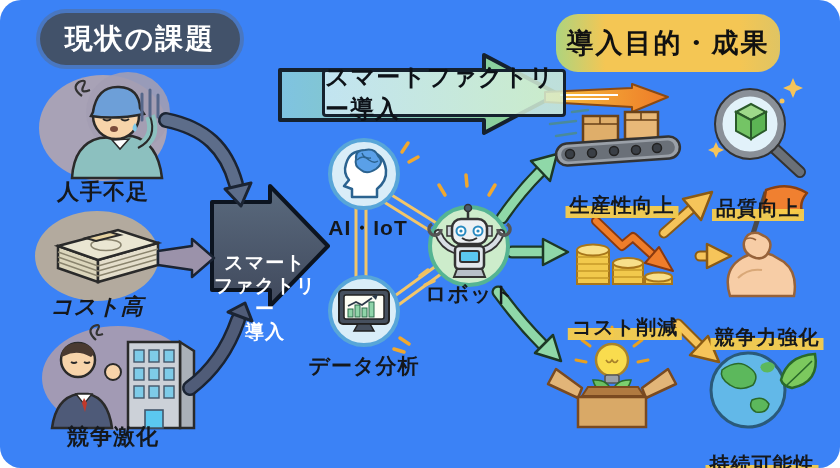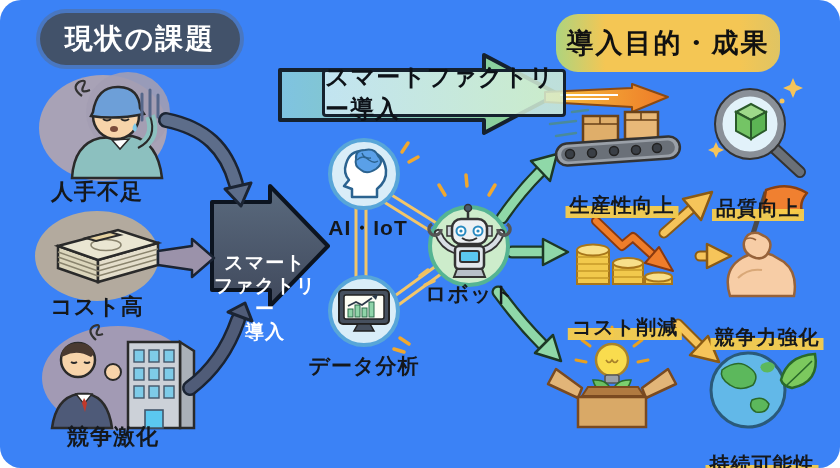--- a/index.html
+++ b/index.html
@@ -311,22 +311,22 @@
 </svg>
 
 <div class="badge-dark">
   <span>現状の課題</span>
 </div>
 
 <div class="badge-yellow">
   <span>導入目的・成果</span>
 </div>
 
-<div class="lbl" style="left:97px; top:192px; font-size:22px;">人手不足</div>
-<div class="lbl" style="left:97px; top:307px; font-size:22px;">コスト高</div>
+<div class="lbl" style="left:103px; top:192px; font-size:22px;">人手不足</div>
+<div class="lbl" style="left:97px; top:307px; font-size:22px;font-style:italic;">コスト高</div>
 <div class="lbl" style="left:113px; top:437px; font-size:22px;">競争激化</div>
 
 <div class="block-text">
   <div>スマート</div>
   <div>ファクトリー</div>
   <div>導入</div>
 </div>
 
 <div class="banner-box">
   <span>スマートファクトリー導入</span>

